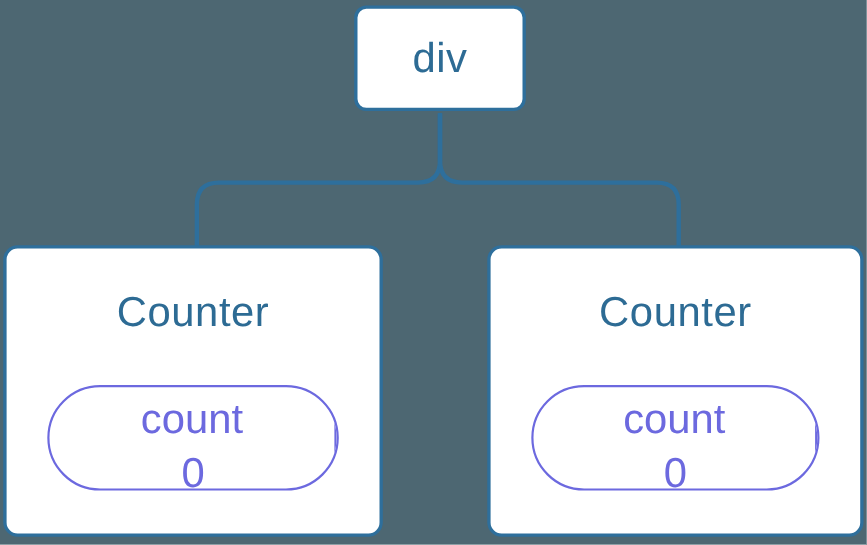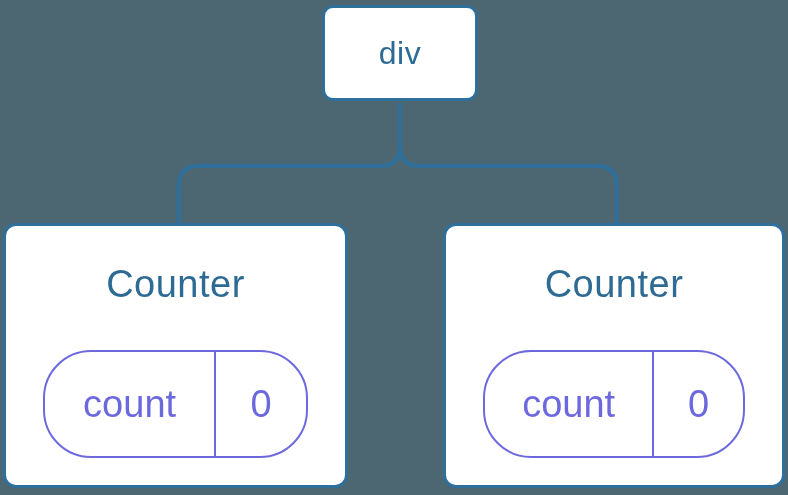--- a/index.html
+++ b/index.html
@@ -35,21 +35,21 @@
     height: 96px;
     box-sizing: border-box;
     background: var(--card-background, #ffffff);
     border: 3px solid var(--tree-line-blue, #2e6f9c);
     border-radius: 11px;
     display: flex;
     align-items: center;
     justify-content: center;
   }
   .root-label {
-    font-size: 32px;
+    font-size: 38px;
     color: var(--node-text-blue, #2d6b94);
     line-height: 1;
     letter-spacing: 0.5px;
   }
   .counter-card {
     position: absolute;
     top: 223px;
     height: 265px;
     box-sizing: border-box;
     background: var(--card-background, #ffffff);
@@ -68,26 +68,27 @@
     font-weight: 500;
     letter-spacing: 0.5px;
     color: var(--node-text-blue, #2d6b94);
     line-height: 1.2;
   }
   .state-pill {
     position: absolute;
     left: 37px;
     right: 37px;
     top: 124px;
-    height: 108px;
+    height: 96px;
     box-sizing: border-box;
     border: 2px solid var(--state-purple, #6c69df);
     border-radius: 48px;
     display: flex;
     overflow: hidden;
+    flex-direction: column;
   }
   .state-name-cell {
     flex: 0 0 65.6%;
     box-sizing: border-box;
     border-right: 2px solid var(--state-purple, #6c69df);
     display: flex;
     align-items: center;
     justify-content: center;
   }
   .state-value-cell {

